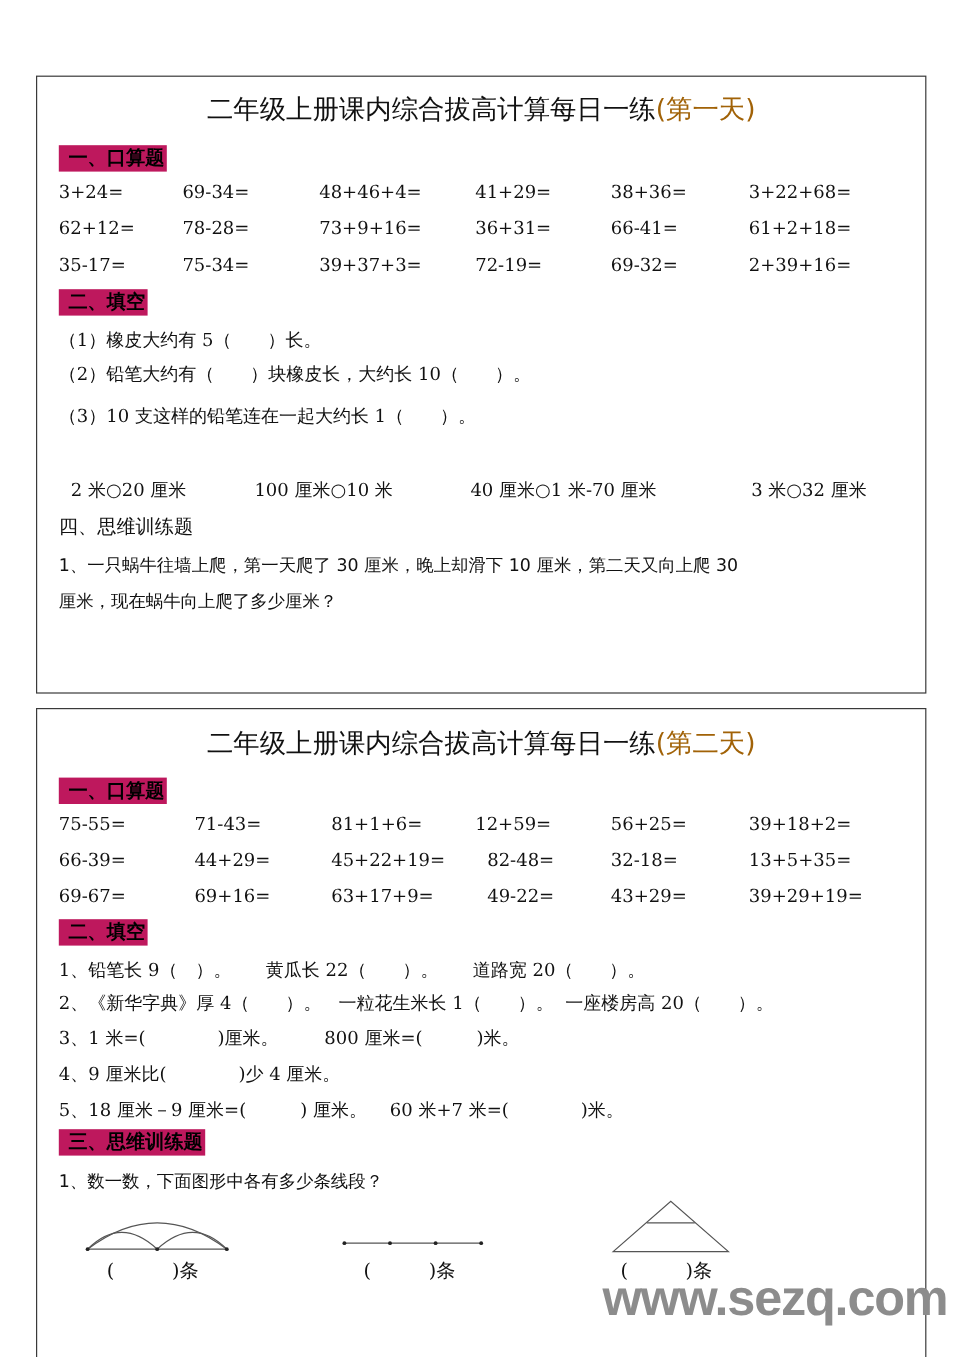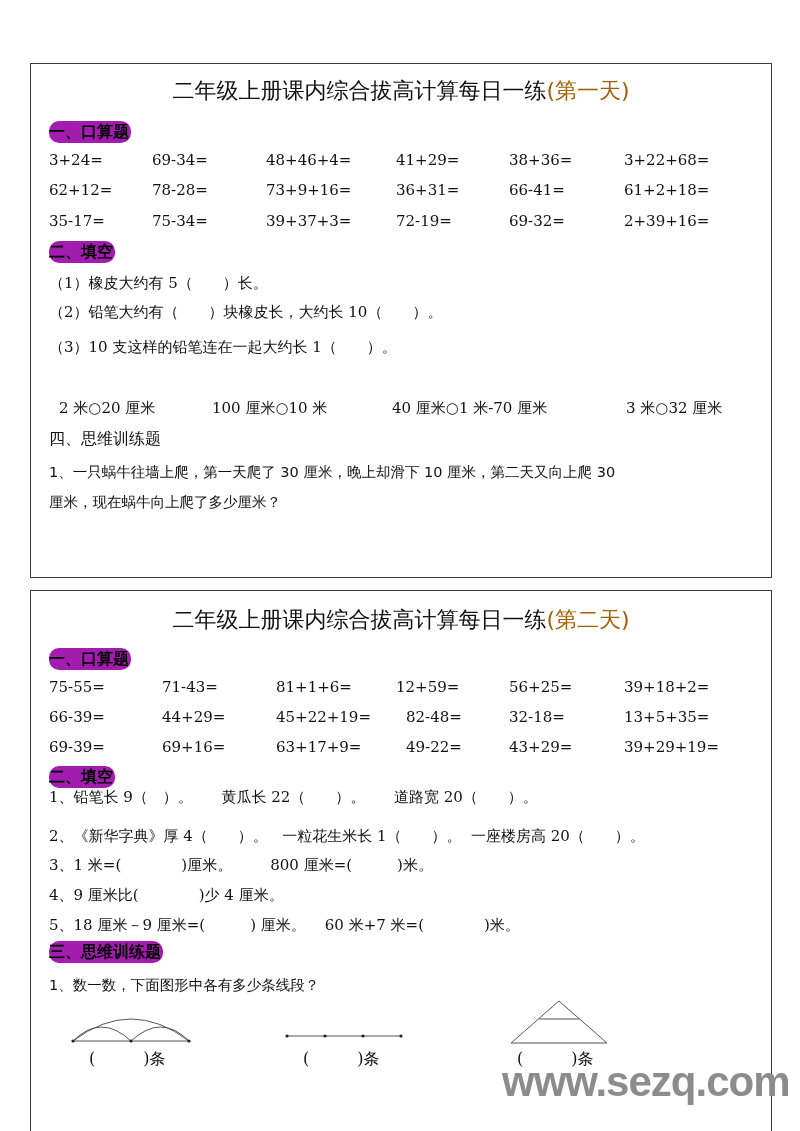--- a/index.html
+++ b/index.html
@@ -3,21 +3,21 @@
 <meta charset="utf-8">
 <style>
   html, body { margin: 0; padding: 0; background: #ffffff; }
   body { width: 800px; height: 1131px; position: relative; overflow: hidden;
          font-family: "DejaVu Serif", "Liberation Serif", serif; color: #111; }
   .card { position: absolute; left: 30px; width: 742px; border: 1.5px solid #3a3a3a; background: #fff; box-sizing: border-box; }
   .card1 { top: 63px; height: 515px; }
   .card2 { top: 590px; height: 656px; }
   .title { position: absolute; left: 0; width: 100%; text-align: center; font-family: "DejaVu Sans", "Liberation Sans", sans-serif; font-size: 22px; letter-spacing: 0px; color: #111; }
   .title .day { color: #a16207; }
-  .sec { position: absolute; left: 18px; background: #a21caf; font-family: "DejaVu Sans", "Liberation Sans", sans-serif; font-weight: bold; font-size: 16px; padding: 1px 2px 1px 0; line-height: 20px; color: #000; border-radius: 10px; }
+  .sec { position: absolute; left: 18px; background: #be185d; font-family: "DejaVu Sans", "Liberation Sans", sans-serif; font-weight: bold; font-size: 16px; padding: 1px 2px 1px 8px; line-height: 20px; color: #000; }
   .plainsec { position: absolute; left: 18px; font-size: 16px; line-height: 20px; }
   .row { position: absolute; left: 18px; width: 720px; height: 22px; font-size: 15px; line-height: 22px; }
   .row span { position: absolute; top: 0; white-space: nowrap; }
   .line { position: absolute; left: 18px; font-size: 15px; line-height: 22px; white-space: pre; }
   .sans { font-family: "DejaVu Sans", "Liberation Sans", sans-serif; font-size: 14.5px; }
   .watermark { position: absolute; left: 502px; top: 1058px; font-family: "Liberation Sans", "DejaVu Sans", sans-serif; font-size: 42px; color: #8c8c8c; letter-spacing: -1px; font-weight: bold; }
   svg { position: absolute; overflow: visible; }
   .fig-label { position: absolute; font-size: 16px; white-space: pre; }
 </style>
 </head>
@@ -89,30 +89,30 @@
   </div>
   <div class="row" style="top:115px;">
     <span style="left:0">66-39=</span>
     <span style="left:113px">44+29=</span>
     <span style="left:227px">45+22+19=</span>
     <span style="left:357px">82-48=</span>
     <span style="left:460px">32-18=</span>
     <span style="left:575px">13+5+35=</span>
   </div>
   <div class="row" style="top:145px;">
-    <span style="left:0">69-39=</span>
+    <span style="left:0">69-67=</span>
     <span style="left:113px">69+16=</span>
     <span style="left:227px">63+17+9=</span>
     <span style="left:357px">49-22=</span>
     <span style="left:460px">43+29=</span>
     <span style="left:575px">39+29+19=</span>
   </div>
 
   <div class="sec" style="top:175px;">二、填空</div>
-  <div class="line" style="top:195px;text-align:center;">1、铅笔长 9（　）。      黄瓜长 22（　　）。      道路宽 20（　　）。</div>
+  <div class="line" style="top:206px;text-align:center;">1、铅笔长 9（　）。      黄瓜长 22（　　）。      道路宽 20（　　）。</div>
   <div class="line" style="top:234px;text-align:right;">2、《新华字典》厚 4（　　）。   一粒花生米长 1（　　）。  一座楼房高 20（　　）。</div>
   <div class="line" style="top:263px;">3、1 米=(　　　　)厘米。        800 厘米=(　　　)米。</div>
   <div class="line" style="top:293px;">4、9 厘米比(　　　　)少 4 厘米。</div>
   <div class="line" style="top:323px;">5、18 厘米－9 厘米=(　　　) 厘米。    60 米+7 米=(　　　　)米。</div>
 
   <div class="sec" style="top:350px;">三、思维训练题</div>
   <div class="line sans" style="top:383px;">1、数一数，下面图形中各有多少条线段？</div>
 
   <svg style="left:40px; top:418px;" width="120" height="40" viewBox="0 0 120 40">
     <path d="M2 32 Q60 -12 118 32" fill="none" stroke="#555" stroke-width="1"></path>

